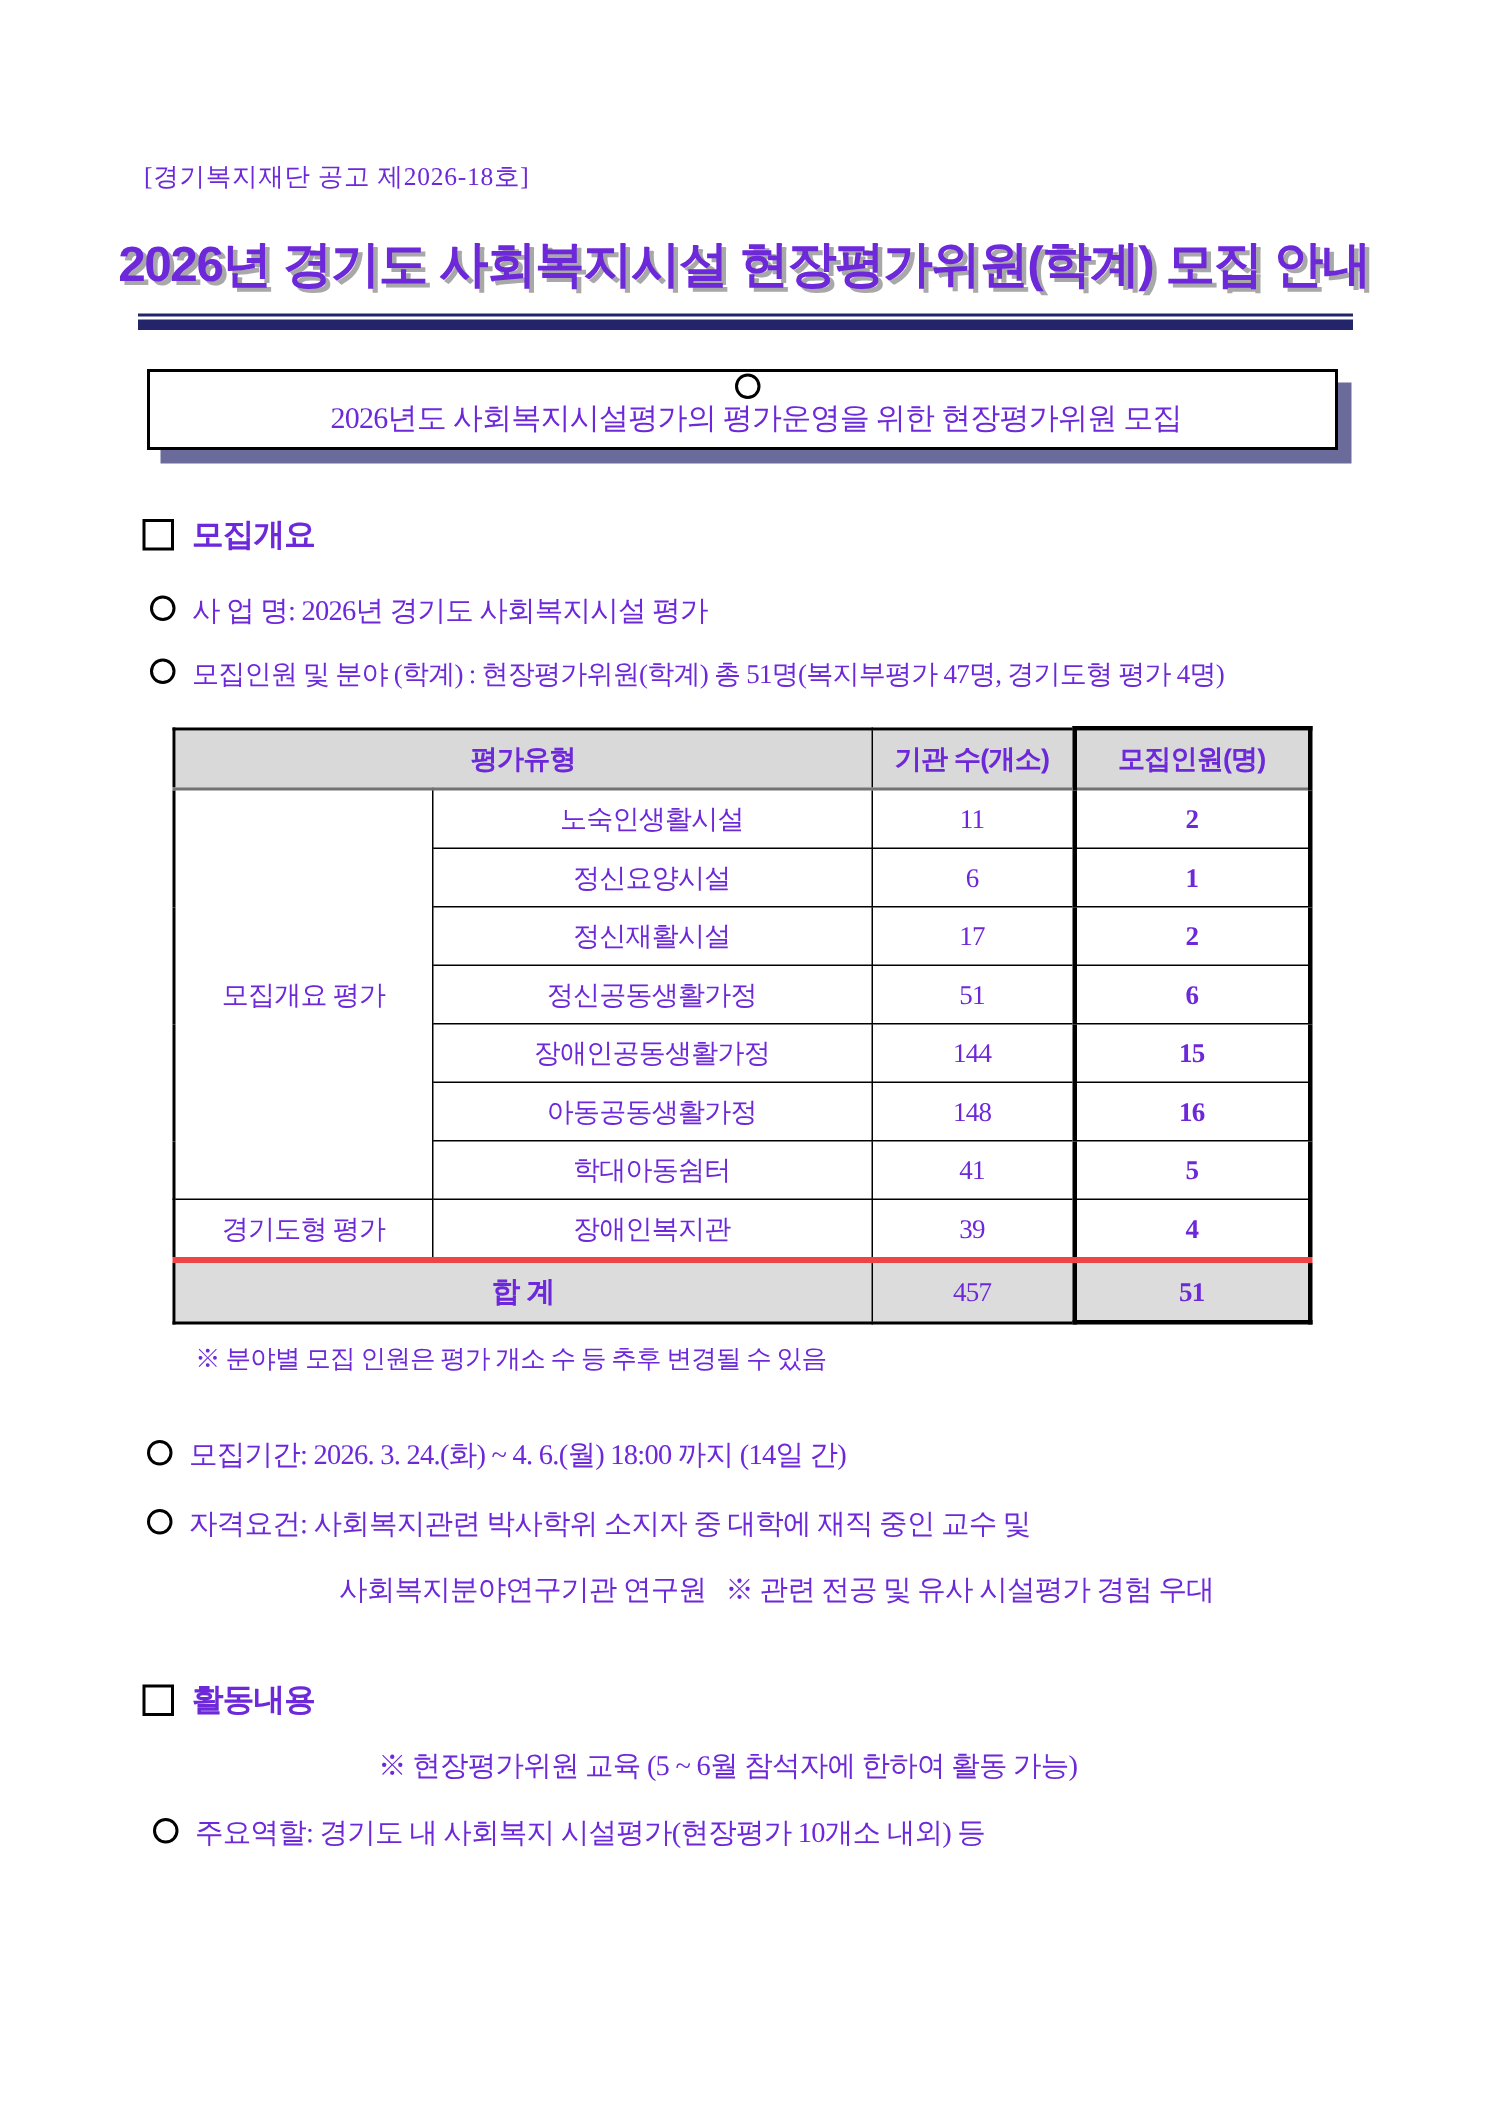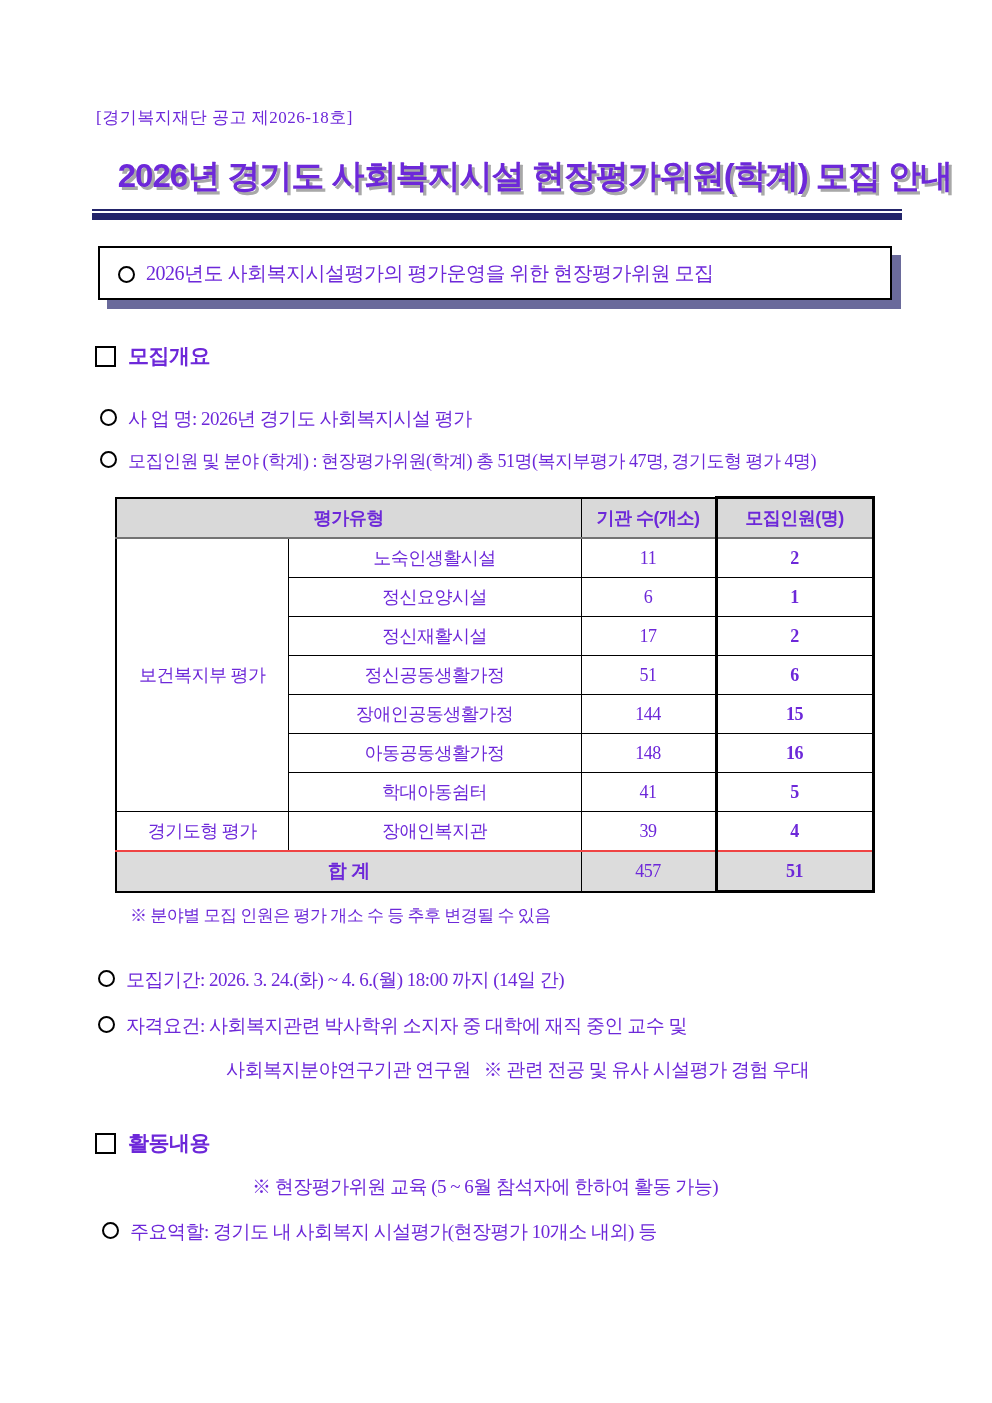--- a/index.html
+++ b/index.html
@@ -2,47 +2,47 @@
 <html><head>
 <meta charset="utf-8">
 <style>
   html,body{margin:0;padding:0;background:#fff;}
   .doc{
     position:relative;width:992px;height:1403px;background:#fff;color:#6d28d9;
     font-family:"Liberation Serif","DejaVu Serif",serif;overflow:hidden;
   }
   .notice{margin:106px 0 0 96px;font-size:17px;letter-spacing:0.5px;}
   .title{
-    margin:25px 40px 0 40px;text-align:right;
+    margin:25px 40px 0 40px;text-align:center;
     font-family:"Liberation Sans","DejaVu Sans",sans-serif;
     font-size:33px;font-weight:bold;letter-spacing:-1px;
     text-shadow:3px 3px 0 #a8a8a8;white-space:nowrap;
   }
   .rule{margin:10px 90px 0 92px;}
   .rule .thin{height:0;border-top:2px solid #23246A;}
   .rule .thick{margin-top:2px;height:7px;background:#23246A;}
   .summary-box{
     margin:26px 0 0 98px;width:772px;height:50px;border:2px solid #000;
     background:#fff;box-shadow:9px 9px 0 0 #6A6A9B;
-    display:flex;align-items:center;padding-left:18px;font-size:20px;letter-spacing:-0.5px;
+    display:flex;align-items:center;padding-left:18px;font-size:20px;letter-spacing:-0.5px;flex-direction:column;
   }
   .sec-head{
     display:flex;align-items:center;
     font-family:"Liberation Sans","DejaVu Sans",sans-serif;
     font-size:21px;font-weight:bold;letter-spacing:-0.5px;
   }
   .sec-head.s1{margin:42px 0 0 95px;}
   .sec-head.s2{margin:46px 0 0 95px;}
   .sq{display:inline-block;width:17px;height:17px;border:2px solid #000;margin-right:12px;flex:0 0 auto;}
   .bullet-line{display:flex;align-items:baseline;font-size:19px;letter-spacing:-0.5px;white-space:pre-wrap;}
   .circ{
     display:inline-block;width:13px;height:13px;border:2px solid #000;border-radius:50%;
     margin-right:11px;flex:0 0 auto;transform:translateY(1px);
   }
-  .b1{margin:36px 0 0 100px;}
+  .b1{margin:24px 0 0 100px;}
   .b2{margin:17px 12px 0 100px;font-size:18px;}
   .b3{margin:40px 0 0 98px;}
   .b4{margin:20px 0 0 98px;}
   .cont{margin:18px 0 0 226px;font-size:19px;letter-spacing:-0.5px;white-space:pre-wrap;}
   .b5{margin:24px 0 0 102px;}
   .note2{margin:17px 0 0 252px;font-size:19px;letter-spacing:-0.5px;white-space:pre-wrap;}
   .b6{margin:19px 0 0 102px;}
   table.rec{
     margin:23px 0 0 115px;border-collapse:collapse;border:2px solid #000;
     font-size:18px;table-layout:fixed;width:757px;
@@ -53,21 +53,21 @@
   }
   table.rec thead th{
     background:#D9D9D9;font-family:"Liberation Sans","DejaVu Sans",sans-serif;font-weight:bold;
     border-bottom:2px solid #737373;
   }
   .thickL{border-left:3px solid #000 !important;}
   .thickR{border-right:3px solid #000 !important;}
   .thickT{border-top:3px solid #000 !important;}
   .thickB{border-bottom:3px solid #000 !important;}
   td.recruit{font-weight:bold;}
-  tr.foot td{background:#DCDCDC;border-top:2px solid #ef4444;}
+  tr.foot td{background:#DCDCDC;border-top:4px solid #ef4444;}
   tr.foot .sum-label{font-family:"Liberation Sans","DejaVu Sans",sans-serif;font-weight:bold;font-size:19px;}
   .tbl-note{margin:11px 0 0 130px;font-size:17px;letter-spacing:-0.5px;}
 </style>
 </head>
 <body>
 
 <div class="doc">
 
   <div class="notice">[경기복지재단 공고 제2026-18호]</div>
 
@@ -107,21 +107,21 @@
     </colgroup>
     <thead>
       <tr>
         <th colspan="2">평가유형</th>
         <th>기관 수(개소)</th>
         <th class="thickL thickR thickT">모집인원(명)</th>
       </tr>
     </thead>
     <tbody>
       <tr>
-        <td rowspan="7">보건복지부 평가</td>
+        <td rowspan="7">모집개요 평가</td>
         <td>노숙인생활시설</td>
         <td>11</td>
         <td class="recruit thickL thickR">2</td>
       </tr>
       <tr>
         <td>정신요양시설</td>
         <td>6</td>
         <td class="recruit thickL thickR">1</td>
       </tr>
       <tr>

